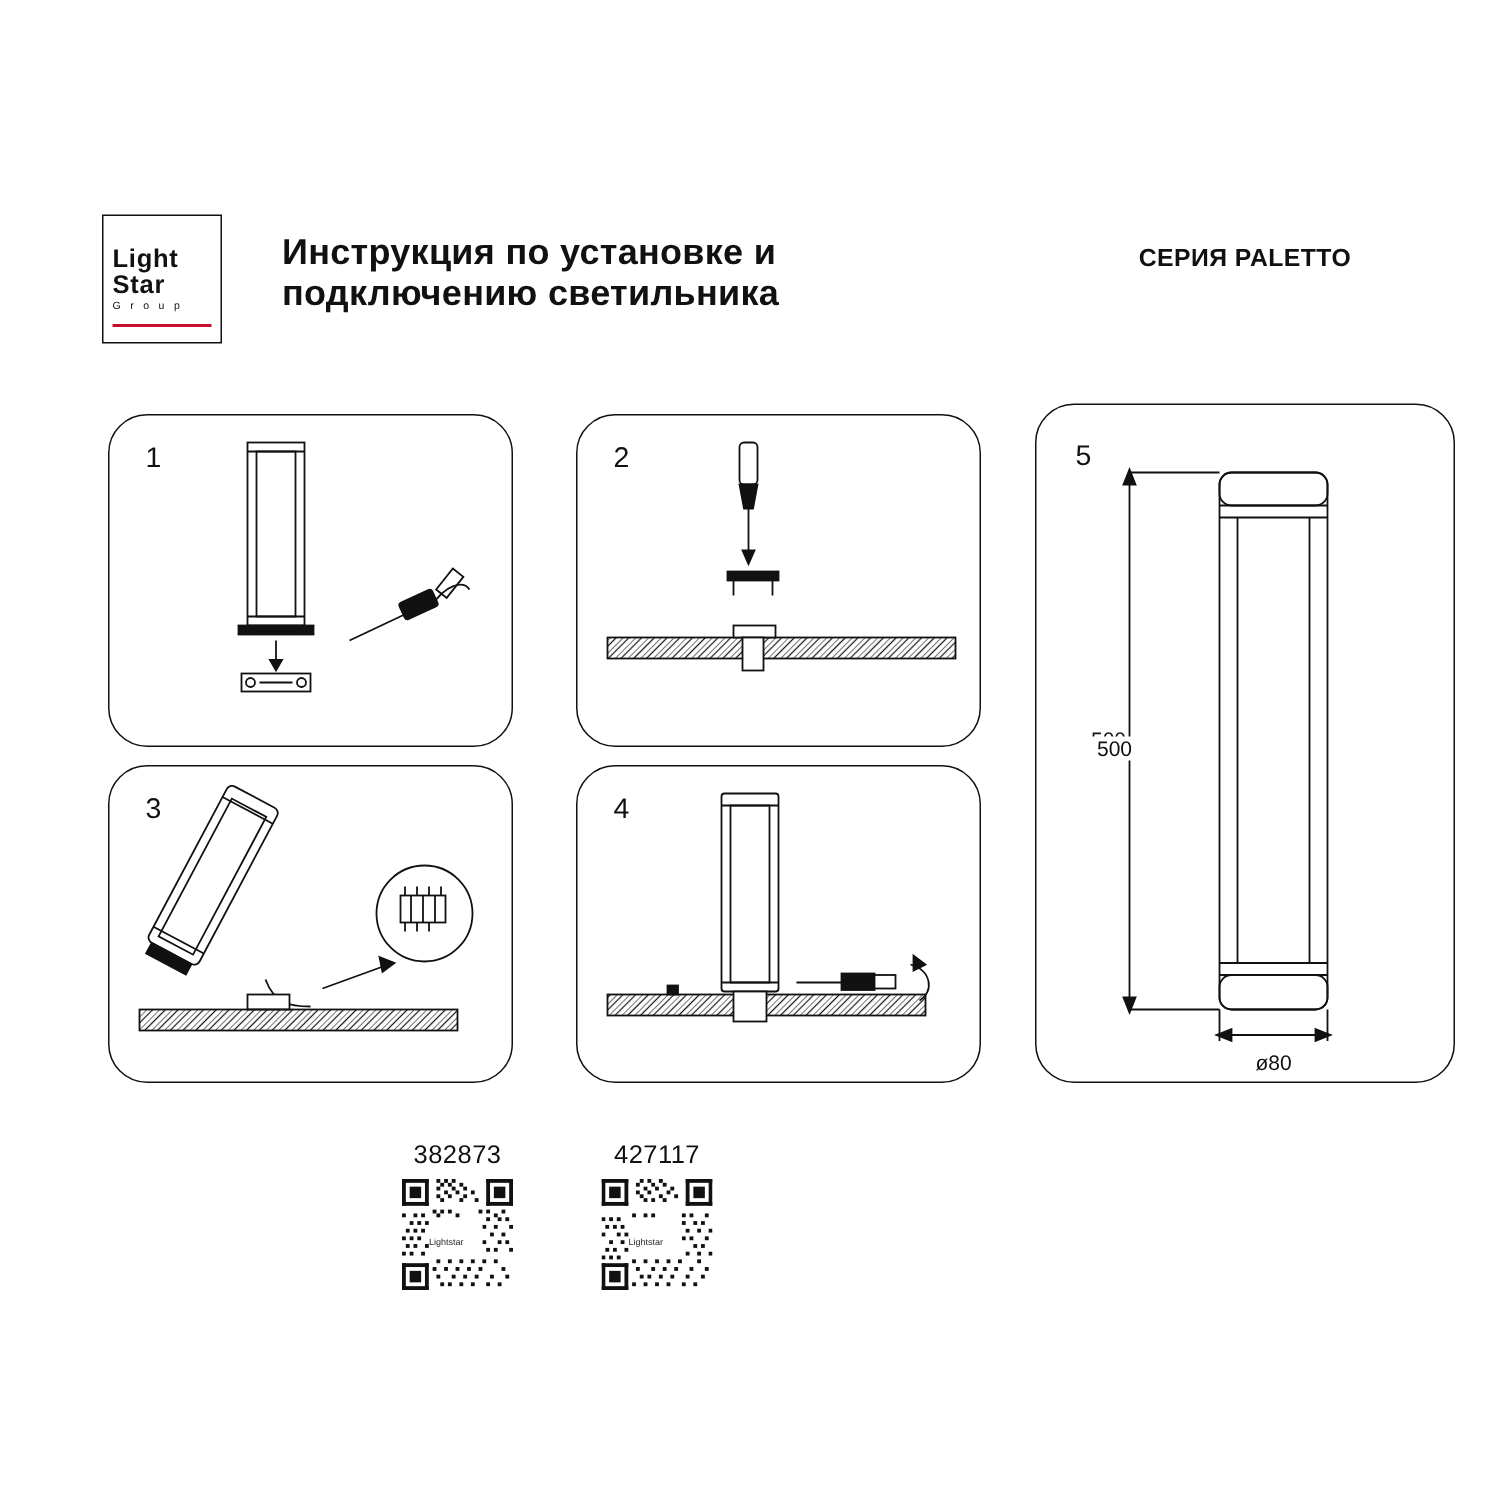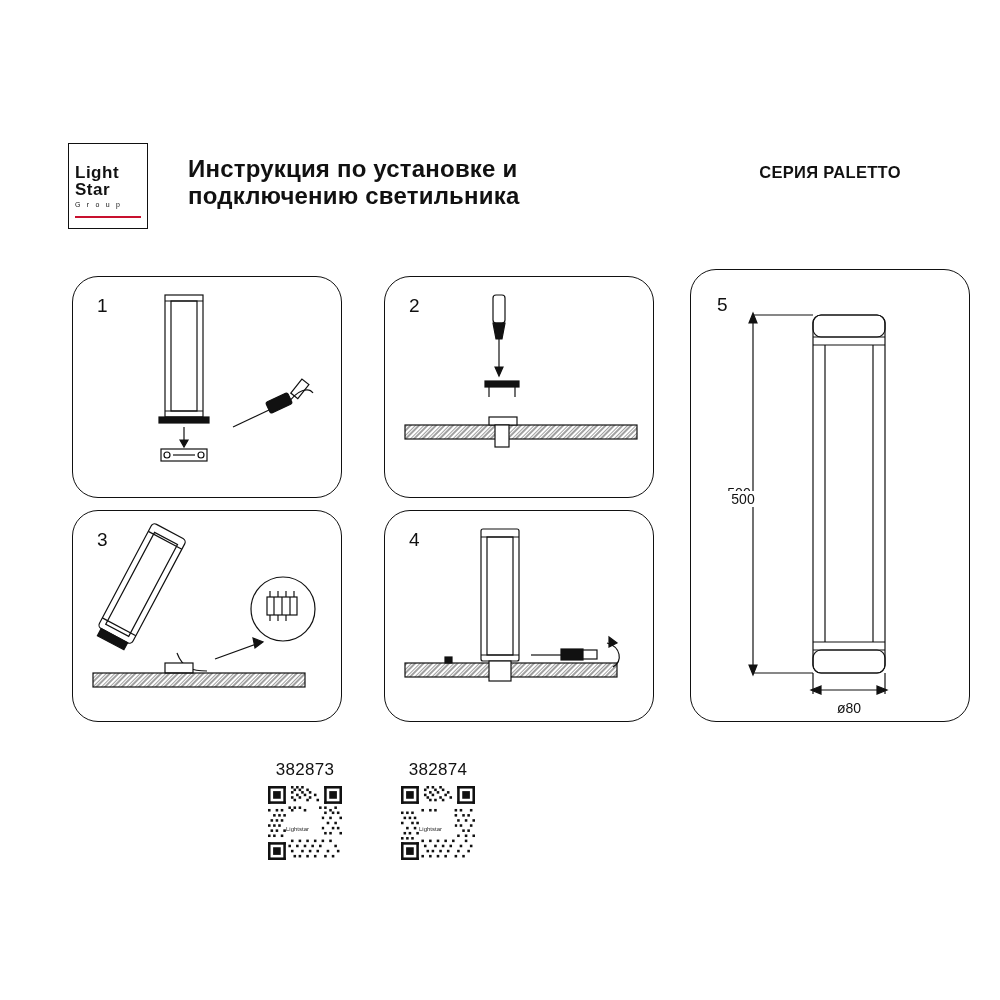--- a/index.html
+++ b/index.html
@@ -253,21 +253,21 @@
       </g>
       <text x="62" y="228" text-anchor="middle" font-family="Liberation Sans, sans-serif" font-size="14" fill="#111" transform="translate(-14,0)">500</text>
       <text x="158" y="440" text-anchor="middle" font-family="Liberation Sans, sans-serif" font-size="14" fill="#111">ø80</text>
     </svg>
 
     <div style="position:absolute;left:22px;top:221px;width:60px;text-align:center;font-size:14px;background:#fff;">500</div>
     <div style="position:absolute;left:128px;top:430px;width:60px;text-align:center;font-size:14px;background:#fff;">ø80</div>
   </div>
 
   <div class="code code1">382873</div>
-  <div class="code code2">382874</div>
+  <div class="code code2">427117</div>
 
   <svg class="qr qr1" viewBox="0 0 29 29">
     <rect width="29" height="29" fill="#fff"></rect>
     <g fill="#111">
       <rect x="0" y="0" width="7" height="1"></rect>
         <rect x="0" y="6" width="7" height="1"></rect>
       <rect x="0" y="0" width="1" height="7"></rect>
         <rect x="6" y="0" width="1" height="7"></rect>
       <rect x="2" y="2" width="3" height="3"></rect>
       <rect x="22" y="0" width="7" height="1"></rect>

